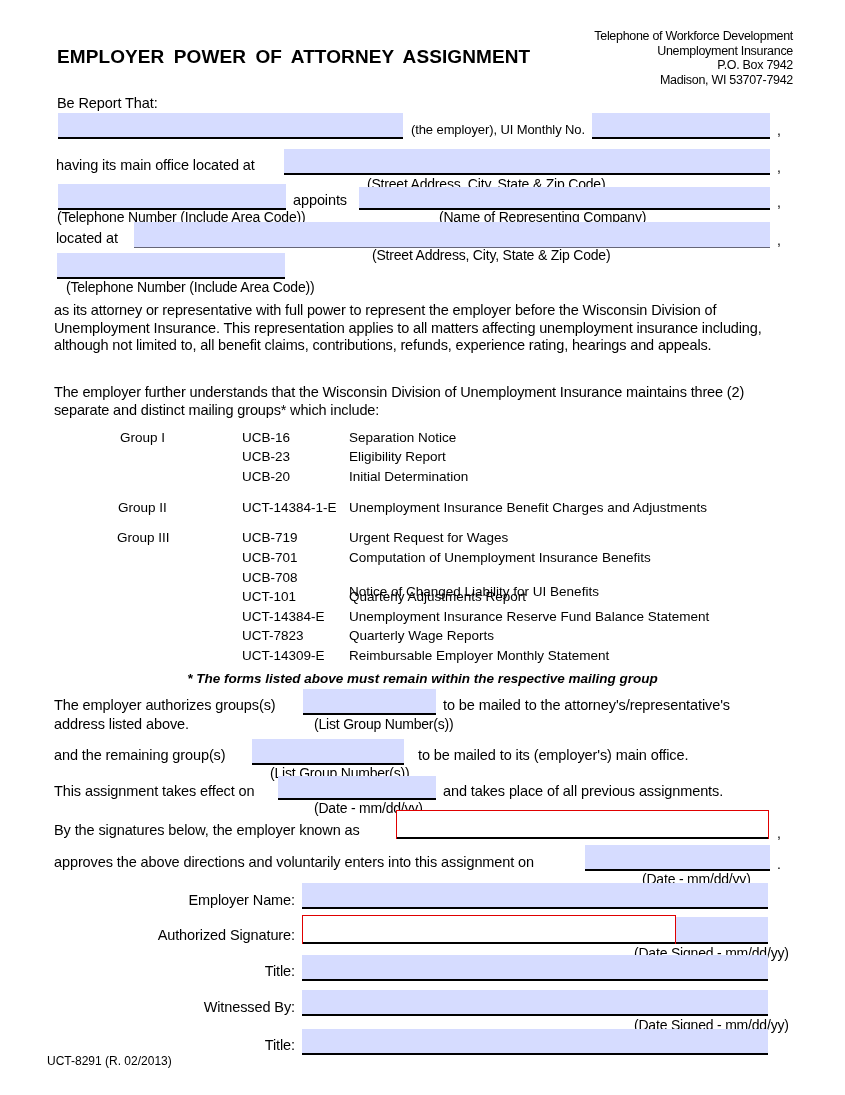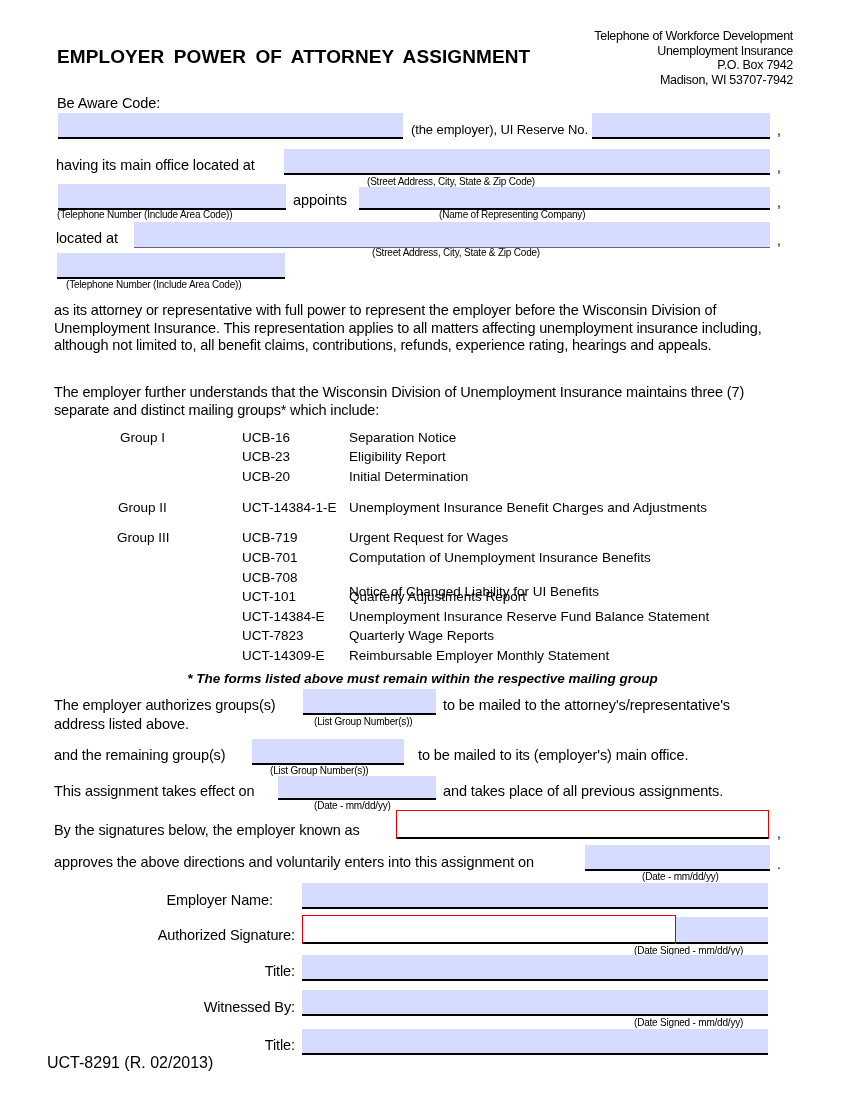--- a/index.html
+++ b/index.html
@@ -2,49 +2,49 @@
 <html><head>
 <meta charset="utf-8">
 <style>
   html, body { margin:0; padding:0; background:#ffffff; }
   body { width:845px; height:1095px; position:relative; overflow:hidden;
          font-family:"Liberation Sans", sans-serif; color:#000; }
   .abs { position:absolute; }
   .title { left:57px; top:46px; font-size:19px; font-weight:bold; word-spacing:4px; letter-spacing:0.1px; white-space:nowrap; }
   .agency { right:52px; top:29px; text-align:right; font-size:12.5px; line-height:14.5px; letter-spacing:-0.3px; }
   .txt { font-size:14.5px; white-space:nowrap; letter-spacing:-0.1px; }
-  .small { font-size:10px; white-space:nowrap; letter-spacing:-0.2px; }
+  .small { font-size:14px; white-space:nowrap; letter-spacing:-0.2px; }
   .fld { position:absolute; background:#d6dcff; border-bottom:2px solid #000; box-sizing:border-box; }
   .fld input { width:100%; height:100%; border:none; background:transparent; outline:none; box-sizing:border-box; padding:0 3px; font-family:"Liberation Sans", sans-serif; font-size:13px; }
   .fld.thin { border-bottom:1.5px solid #333; }
   .sig { position:absolute; background:#fff; border:1.3px solid #e00000; box-sizing:border-box; }
   .sig::after { content:""; position:absolute; left:0; right:0; bottom:-1px; height:2px; background:#000; }
   .comma { font-size:14px; }
   .para { left:54px; width:740px; font-size:14.5px; line-height:17.5px; letter-spacing:-0.15px; }
   .grp-label { font-size:13.5px; }
   .code { font-size:13.5px; }
   .desc { font-size:13.5px; }
   .note { left:0; width:845px; text-align:center; top:671px; font-size:13.5px; font-weight:bold; font-style:italic; }
-  .footer { left:47px; top:1054px; font-size:16px; }
+  .footer { left:47px; top:1054px; font-size:12px; }
 </style>
 </head>
 <body>
 
 <div class="abs title">EMPLOYER POWER OF ATTORNEY ASSIGNMENT</div>
 <div class="abs agency">
   <div>Telephone of Workforce Development</div>
   <div>Unemployment Insurance</div>
   <div>P.O. Box 7942</div>
   <div>Madison, WI 53707-7942</div>
 </div>
 
-<div class="abs txt" style="left:57px;top:95px;">Be Aware Code:</div>
+<div class="abs txt" style="left:57px;top:95px;">Be Report That:</div>
 
 <div class="fld" style="left:58px;top:113px;width:345px;height:26px;"><input value="" style=""></div>
-<div class="abs txt" style="left:411px;top:122px;font-size:13px;">(the employer), UI Reserve No.</div>
+<div class="abs txt" style="left:411px;top:122px;font-size:13px;">(the employer), UI Monthly No.</div>
 <div class="fld" style="left:592px;top:113px;width:178px;height:26px;"><input value="" style=""></div>
 <div class="abs comma" style="left:777px;top:122px;">,</div>
 
 <div class="abs txt" style="left:56px;top:157px;">having its main office located at</div>
 <div class="fld" style="left:284px;top:149px;width:486px;height:26px;"><input value="" style=""></div>
 <div class="abs comma" style="left:777px;top:159px;">,</div>
 <div class="abs small" style="left:367px;top:176px;">(Street Address, City, State &amp; Zip Code)</div>
 
 <div class="fld" style="left:58px;top:184px;width:228px;height:26px;"><input value="" style=""></div>
 <div class="abs small" style="left:57px;top:209px;">(Telephone Number (Include Area Code))</div>
@@ -55,21 +55,21 @@
 
 <div class="abs txt" style="left:56px;top:230px;">located at</div>
 <div class="fld thin" style="left:134px;top:222px;width:636px;height:26px;border-bottom-color:#667;"><input value="" style=""></div>
 <div class="abs comma" style="left:777px;top:232px;">,</div>
 <div class="abs small" style="left:372px;top:247px;">(Street Address, City, State &amp; Zip Code)</div>
 
 <div class="fld" style="left:57px;top:253px;width:228px;height:26px;"><input value="" style=""></div>
 <div class="abs small" style="left:66px;top:279px;">(Telephone Number (Include Area Code))</div>
 
 <div class="abs para" style="top:302px;">as its attorney or representative with full power to represent the employer before the Wisconsin Division of Unemployment Insurance.  This representation applies to all matters affecting unemployment insurance including, although not limited to, all benefit claims, contributions, refunds, experience rating, hearings and appeals.</div>
-<div class="abs para" style="top:384px;">The employer further understands that the Wisconsin Division of Unemployment Insurance maintains three (7) separate and distinct mailing groups* which include:</div>
+<div class="abs para" style="top:384px;">The employer further understands that the Wisconsin Division of Unemployment Insurance maintains three (2) separate and distinct mailing groups* which include:</div>
 
 <div>
   <div class="abs grp-label" style="left:120px;top:430px;">Group I</div>
   <div class="abs code" style="left:242px;top:430px;">UCB-16</div>
   <div class="abs desc" style="left:349px;top:430px;">Separation Notice</div>
   <div class="abs code" style="left:242px;top:449px;">UCB-23</div>
   <div class="abs desc" style="left:349px;top:449px;">Eligibility Report</div>
   <div class="abs code" style="left:242px;top:469px;">UCB-20</div>
   <div class="abs desc" style="left:349px;top:469px;">Initial Determination</div>
 
@@ -113,21 +113,21 @@
 
 <div class="abs txt" style="left:54px;top:822px;">By the signatures below, the employer known as</div>
 <div class="sig" style="left:396px;top:810px;width:373px;height:29px;"><input style="width: 100%; height: 100%; border: none; background: transparent; outline: none;" value=""></div>
 <div class="abs comma" style="left:777px;top:825px;">,</div>
 
 <div class="abs txt" style="left:54px;top:854px;">approves the above directions and voluntarily enters into this assignment on</div>
 <div class="fld" style="left:585px;top:845px;width:185px;height:26px;"><input value="" style=""></div>
 <div class="abs comma" style="left:777px;top:856px;">.</div>
 <div class="abs small" style="left:642px;top:871px;">(Date - mm/dd/yy)</div>
 
-<div class="abs txt" style="right:572px;top:892px;">Employer Name:</div>
+<div class="abs txt" style="right:550px;top:892px;">Employer Name:</div>
 <div class="fld" style="left:302px;top:883px;width:466px;height:26px;"><input value="" style=""></div>
 
 <div class="fld" style="left:676px;top:917px;width:92px;height:27px;border-bottom:none;"><input value="" style=""></div>
 <div class="abs" style="left:302px;top:942px;width:466px;height:2px;background:#000;"></div>
 <div class="abs txt" style="right:550px;top:927px;margin-left:36px;">Authorized Signature:</div>
 <div class="sig" style="left:302px;top:915px;width:374px;height:29px;"><input style="width: 100%; height: 100%; border: none; background: transparent; outline: none;" value=""></div>
 <div class="abs small" style="left:634px;top:945px;">(Date Signed - mm/dd/yy)</div>
 
 <div class="abs txt" style="right:550px;top:963px;">Title:</div>
 <div class="fld" style="left:302px;top:955px;width:466px;height:26px;"><input value="" style=""></div>

